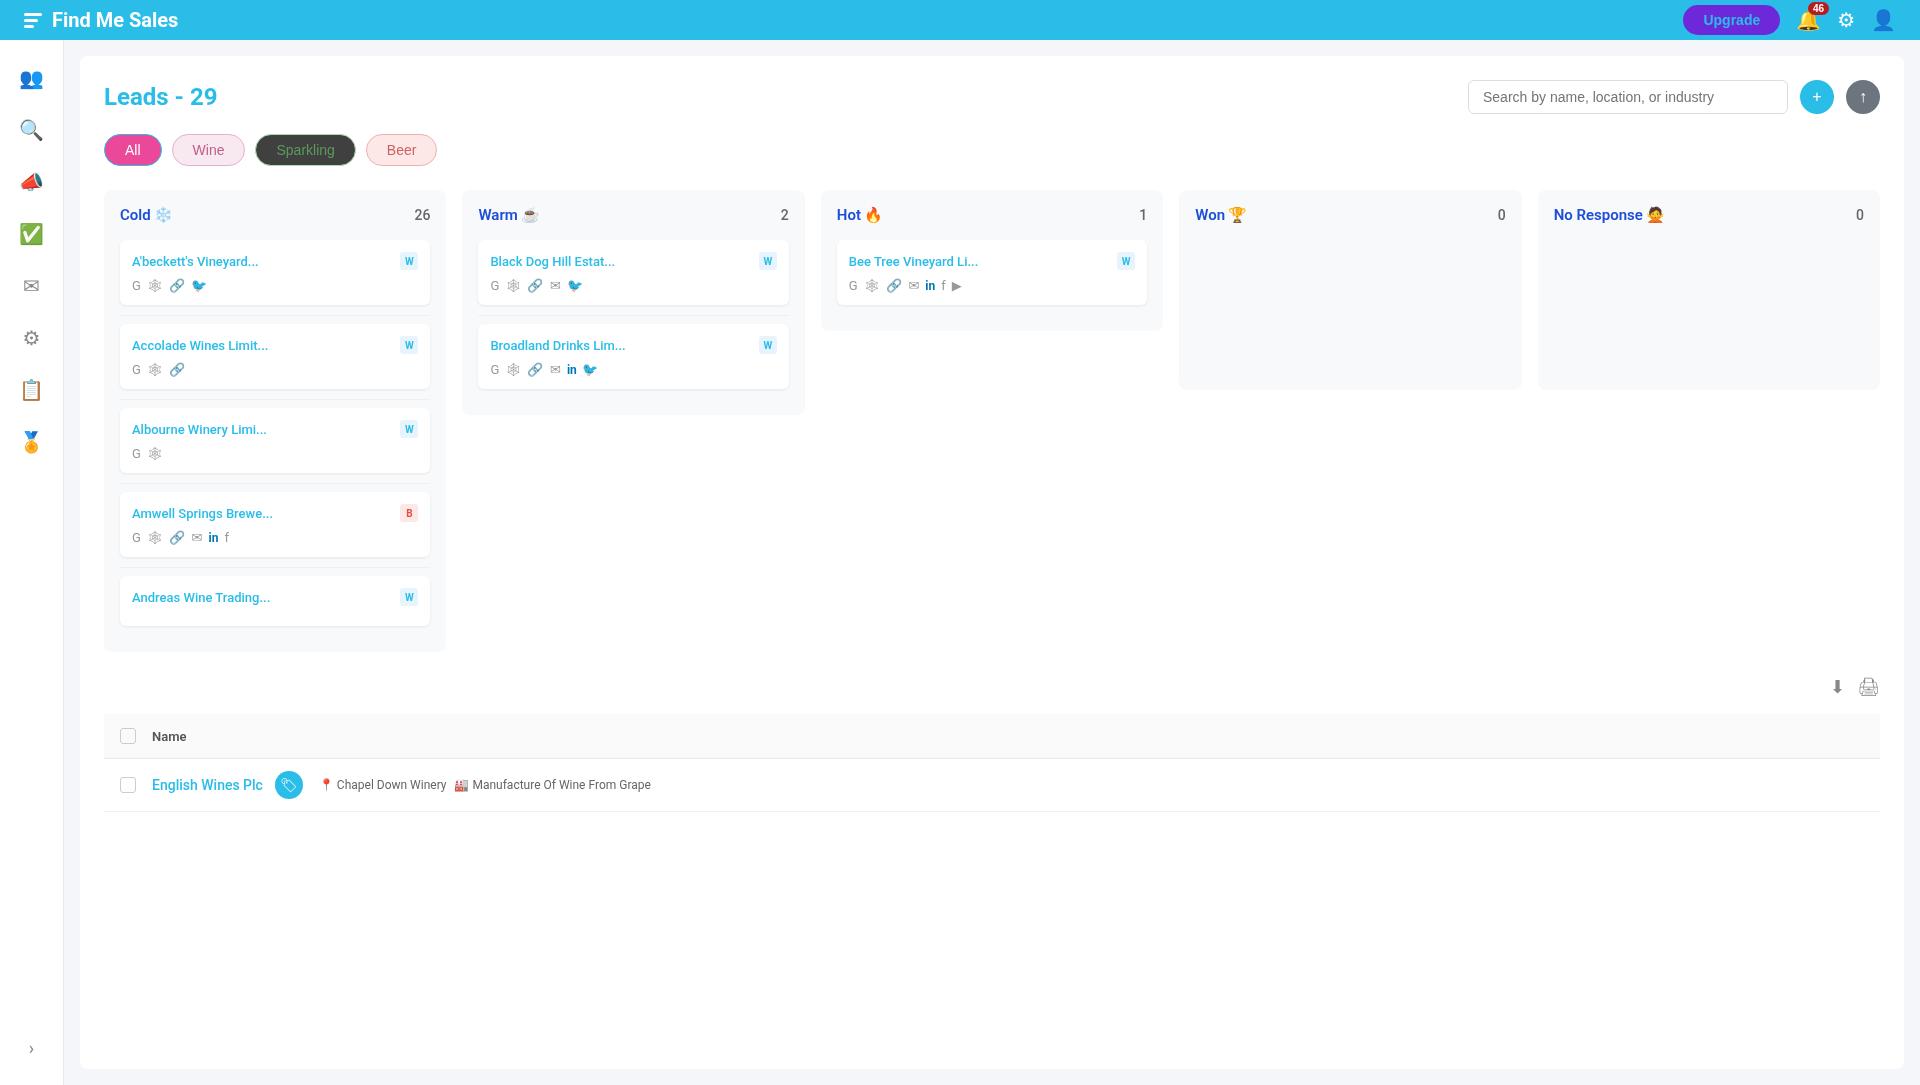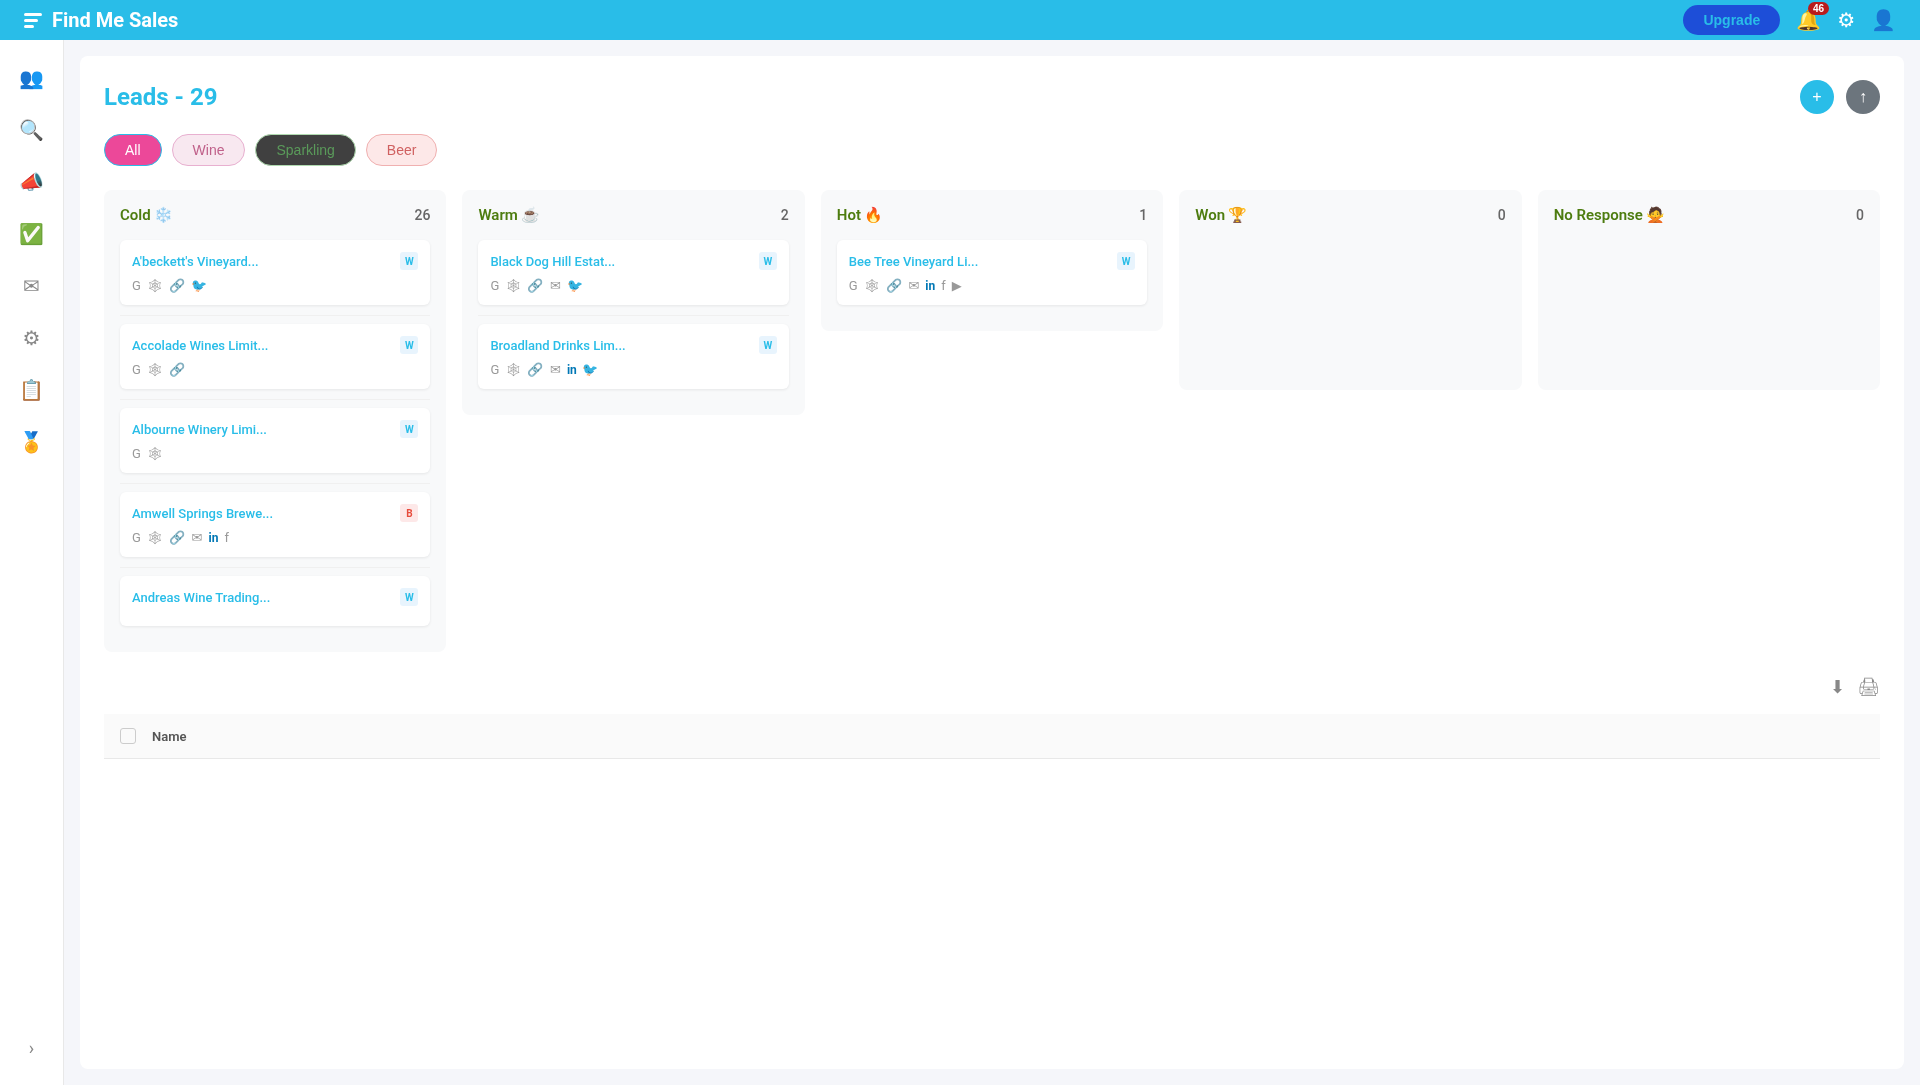--- a/index.html
+++ b/index.html
@@ -37,21 +37,21 @@
     .navbar-brand .bars-icon span:nth-child(1) { width: 18px; }
     .navbar-brand .bars-icon span:nth-child(2) { width: 14px; }
     .navbar-brand .bars-icon span:nth-child(3) { width: 10px; }
     .navbar-right {
       margin-left: auto;
       display: flex;
       align-items: center;
       gap: 16px;
     }
     .upgrade-btn {
-      background: #1d4ed8;
+      background: #6d28d9;
       color: #29bde8;
       border: none;
       border-radius: 20px;
       padding: 7px 20px;
       font-weight: 600;
       font-size: 14px;
       cursor: pointer;
     }
     .notification-btn {
       position: relative;
@@ -214,21 +214,21 @@
       min-width: 0;
     }
     .kanban-header {
       display: flex;
       align-items: center;
       margin-bottom: 16px;
     }
     .kanban-title {
       font-size: 15px;
       font-weight: 600;
-      color: #4d7c0f;
+      color: #1d4ed8;
       display: flex;
       align-items: center;
       gap: 6px;
     }
     .kanban-count {
       margin-left: auto;
       font-size: 14px;
       font-weight: 500;
       color: #666;
     }
@@ -397,20 +397,21 @@
     <div class="sidebar-item">🏅</div>
     <div class="sidebar-expand">›</div>
   </aside>
 
   <main class="content">
     <div class="page-container">
 
       <div class="page-header">
         <h1 class="page-title">Leads - 29</h1>
         <div class="header-actions">
+          <input class="search-input" type="text" placeholder="Search by name, location, or industry" style="">
           <button class="action-btn primary">+</button>
           <button class="action-btn">↑</button>
         </div>
       </div>
 
       <div class="filter-pills">
         <button class="pill active-blue">All</button>
         <button class="pill wine">Wine</button>
         <button class="pill sparkling">Sparkling</button>
         <button class="pill beer">Beer</button>
@@ -567,17 +568,28 @@
         <div class="table-actions">
           <button class="table-action-btn">⬇</button>
           <button class="table-action-btn">🖨</button>
         </div>
         <div class="table-header">
           <div class="checkbox-wrapper">
             <div class="checkbox"></div>
           </div>
           <span class="col-name">Name</span>
         </div>
+        <div class="table-row">
+          <div class="checkbox-wrapper">
+            <div class="checkbox"></div>
+          </div>
+          <span class="row-name">English Wines Plc</span>
+          <div class="row-tag">🏷</div>
+          <div class="row-meta">
+            <span>📍 Chapel Down Winery</span>
+            <span>🏭 Manufacture Of Wine From Grape</span>
+          </div>
+        </div>
       </div>
 
     </div>
   </main>
 </div>
 
 </body></html>

